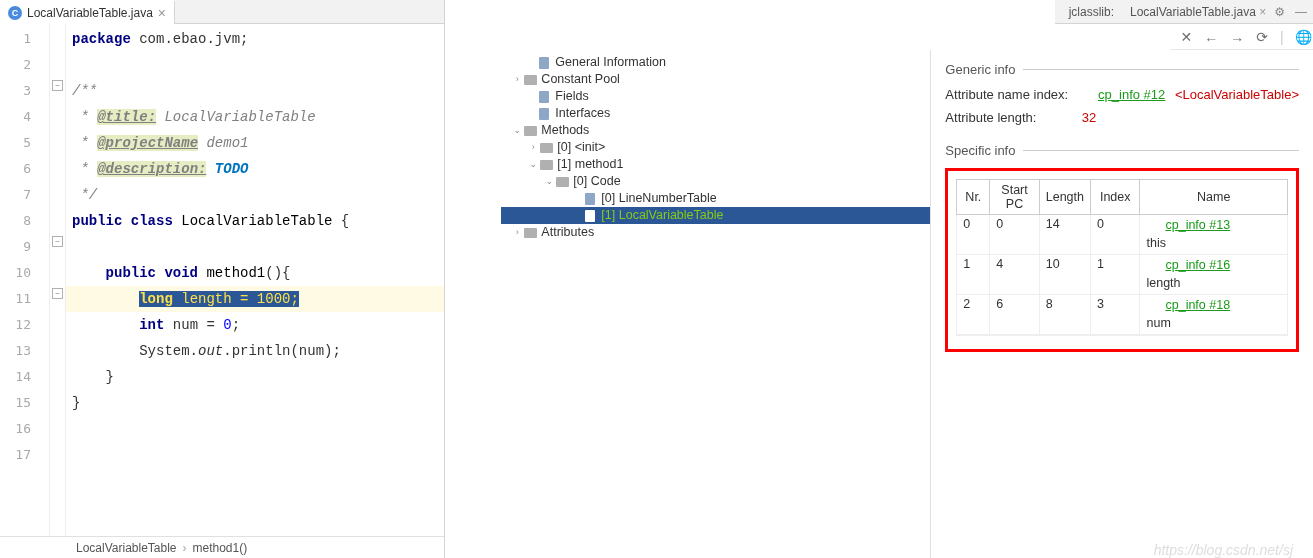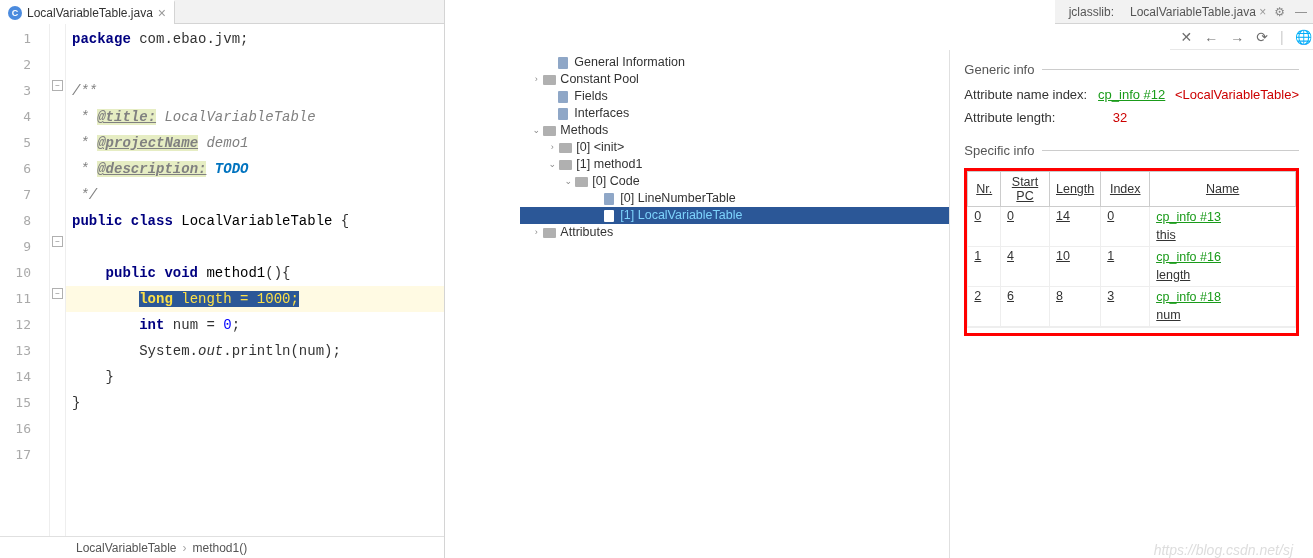--- a/index.html
+++ b/index.html
@@ -36,29 +36,29 @@
 .tool-icons span { cursor: pointer; }
 .toolbar { height: 26px; display: flex; align-items: center; gap: 12px; padding-left: 10px; border-bottom: 1px solid #e8e8e8; }
 .toolbar span { color: #6e6e6e; cursor: pointer; font-size: 14px; }
 .content-row { flex: 1; display: flex; }
 .tree-panel { width: 430px; border-right: 1px solid #e0e0e0; padding-top: 4px; overflow: auto; }
 .tree-node { height: 17px; line-height: 17px; display: flex; align-items: center; font-size: 12.5px; cursor: pointer; }
 .tree-node .arrow { width: 12px; text-align: center; color: #888; font-size: 9px; }
 .tree-node .ico { width: 14px; height: 14px; margin-right: 4px; display: inline-flex; align-items: center; justify-content: center; }
 .folder-ico { width: 13px; height: 10px; background: #b0b0b0; border-radius: 1px; }
 .file-ico { width: 10px; height: 12px; background: #8fa7c7; border-radius: 1px; }
-.sel-node { background: #2b5797; color: #7dd3fc; }
+.sel-node { background: #2b5797; color: #84cc16; }
 .sel-node .file-ico { background: #fff; }
 .info-panel { flex: 1; padding: 12px 14px 0 14px; font-size: 13px; overflow: auto; }
 .section-title { display: flex; align-items: center; color: #555; margin-bottom: 10px; }
 .section-title .line-t { flex: 1; height: 1px; background: #ccc; margin-left: 8px; }
 .info-row { margin-bottom: 8px; }
-.link { color: #1a9b1a; text-decoration: underline; cursor: pointer; }
+.link { color: #1a9b1a; text-decoration: underline; cursor: pointer; margin-left: 19px; }
 .red-t { color: #cc0000; margin-left: 6px; }
-.table-box { border: 3px solid #ff0000; padding: 0; text-decoration: underline; }
+.table-box { border: 3px solid #ff0000; padding: 8px; }
 table { width: 100%; border-collapse: collapse; font-size: 12.5px; }
 th { border: 1px solid #ccc; background: #fff; padding: 3px 6px; font-weight: normal; text-align: center; }
 td { border: 1px solid #eee; padding: 2px 6px; vertical-align: top; }
 .name-cell { line-height: 1.4; }
 .watermark { position: absolute; right: 20px; bottom: 0; color: #ddd; font-size: 14px; font-style: italic; }
 </style>
 </head>
 <body>
 
 <div class="left-panel">
@@ -226,21 +226,21 @@
           <div class="line-t"></div>
         </div>
       <div class="info-row">
         <span>Attribute name index:</span>&nbsp;&nbsp;
         <span class="link">cp_info #12</span>
         <span class="red-t">&lt;LocalVariableTable&gt;</span>
       </div>
       <div class="info-row" style="margin-bottom:18px">
         <span>Attribute length:</span>
         <span style="display:inline-block;width:34px"></span>
-        <span class="red-t" style="margin-left:16px">32</span>
+        <span class="red-t" style="margin-left:4px">32</span>
       </div>
       <div class="section-title">
           <span>Specific info</span>
           <div class="line-t"></div>
         </div>
       <div class="table-box">
         <table>
           <thead>
               <tr id="thead-row">
                 <th style="width: 10%;">Nr.</th>

